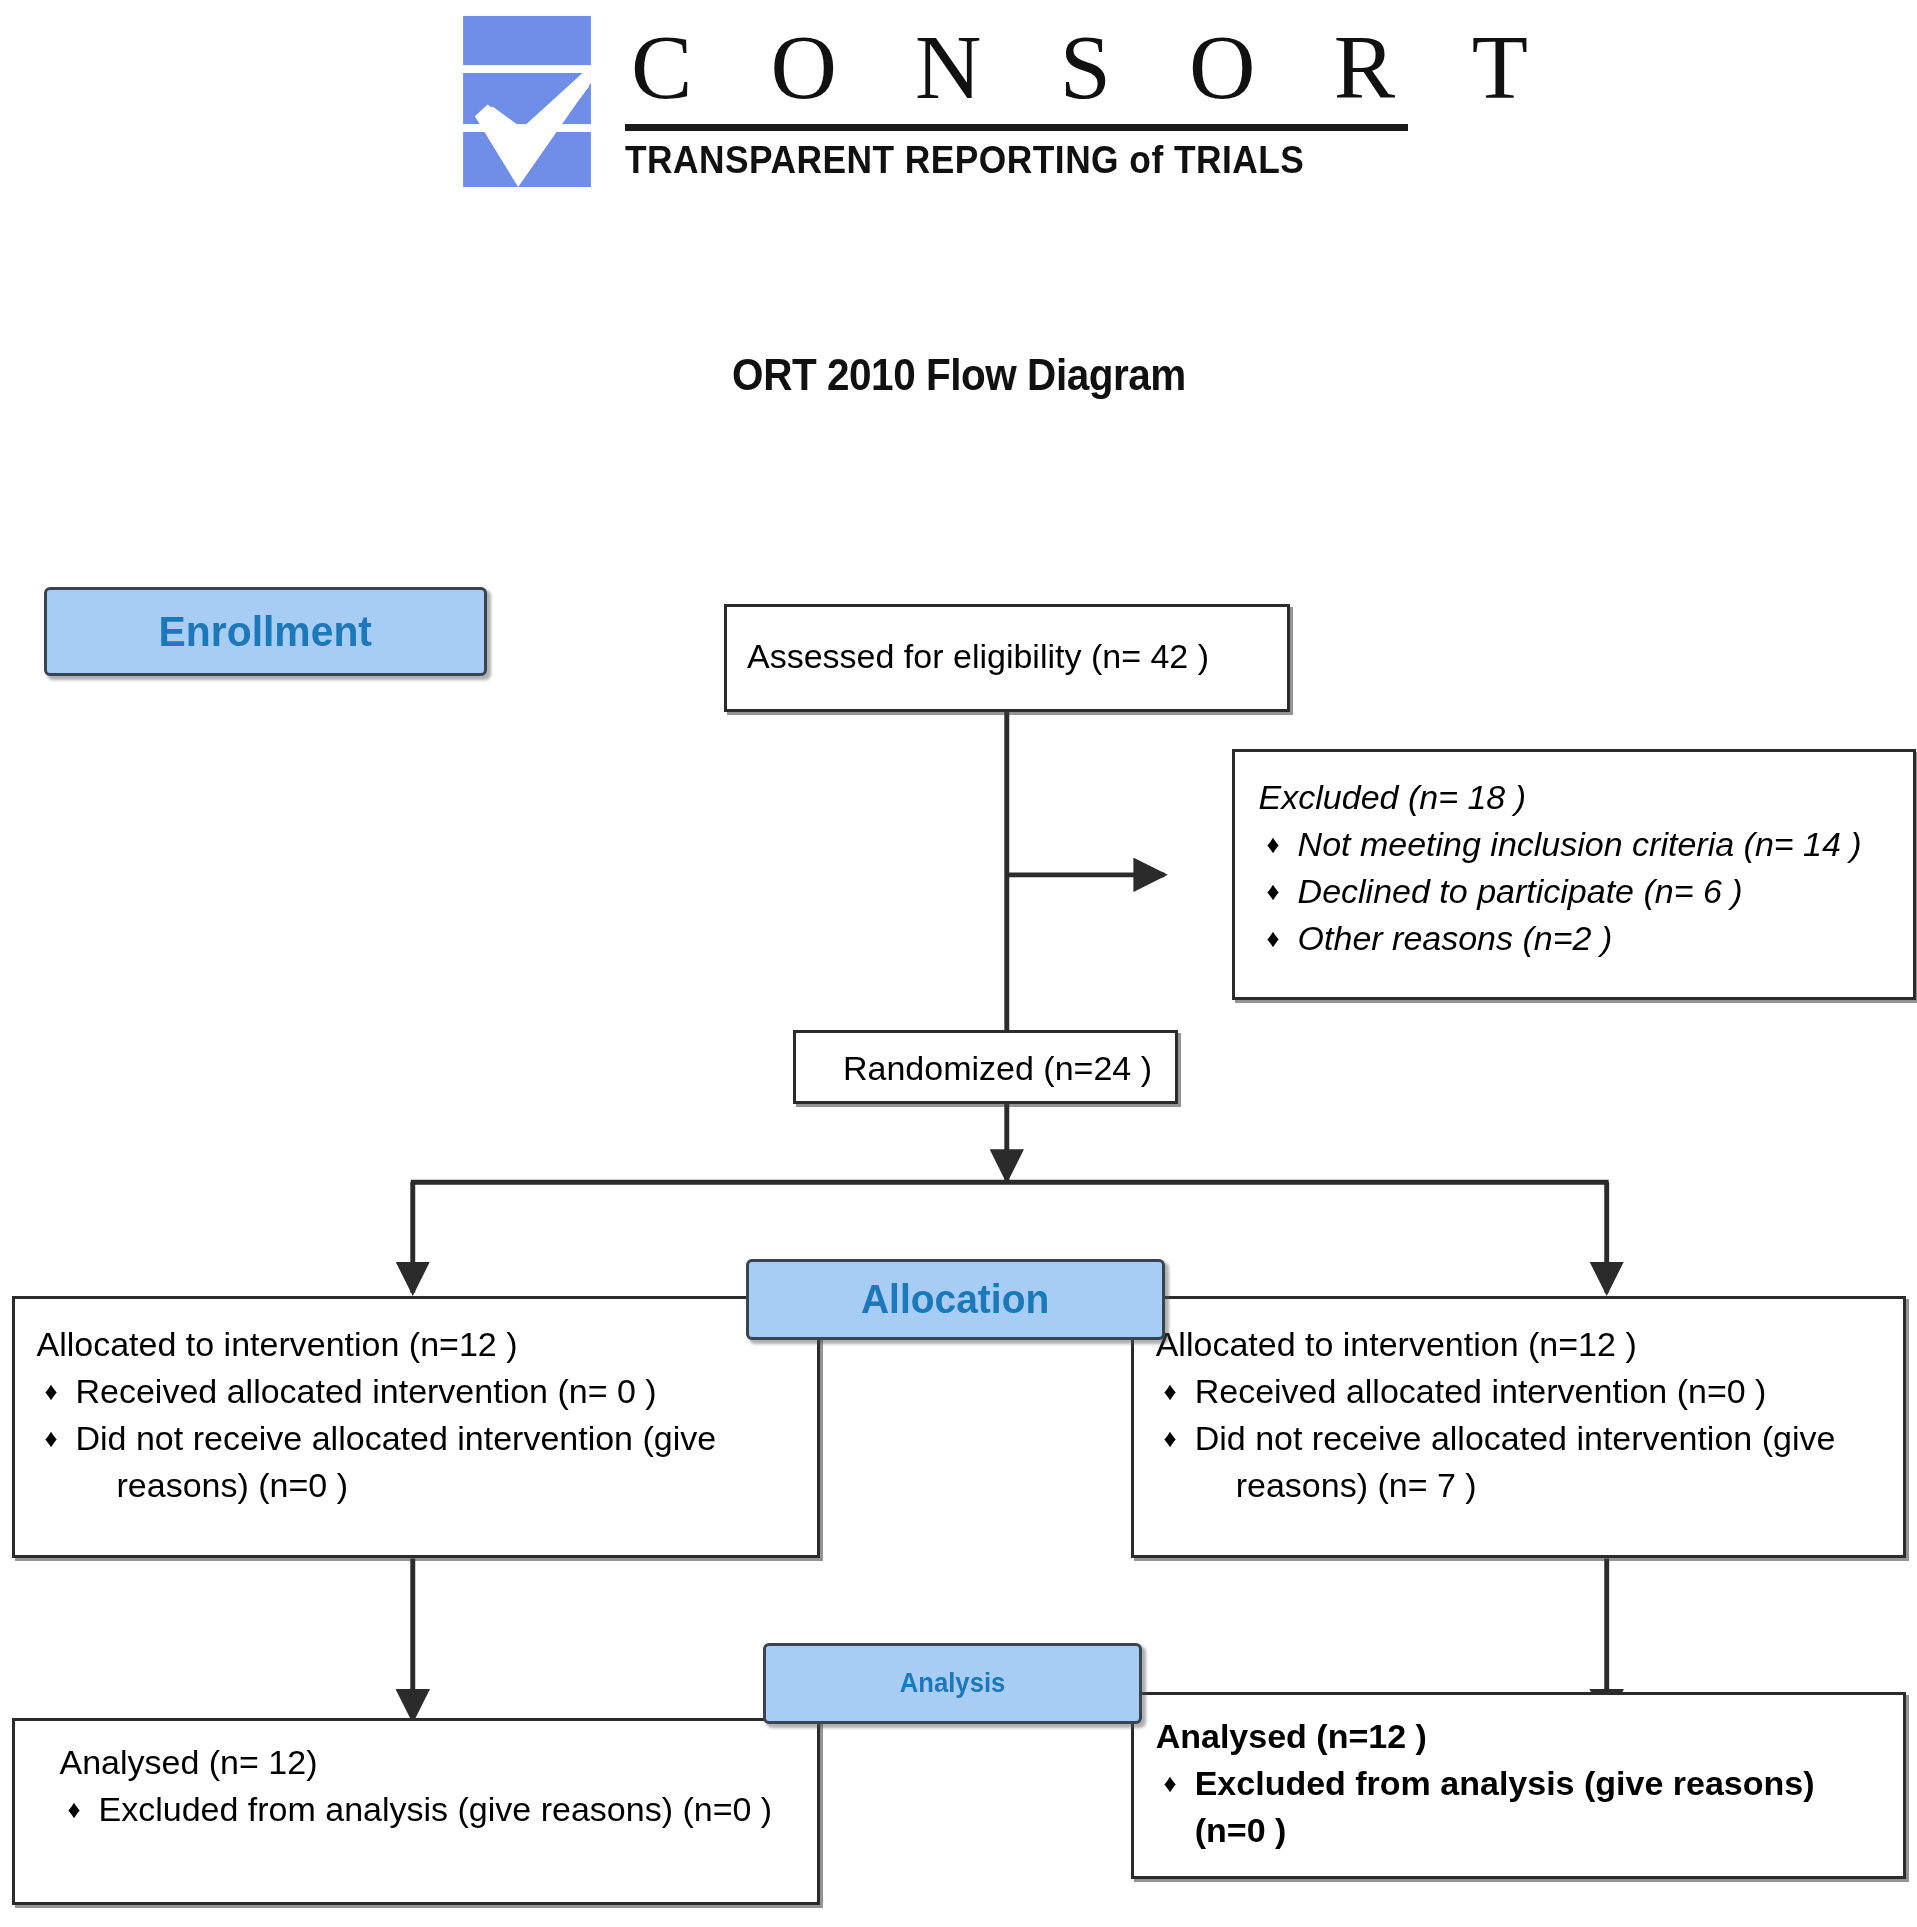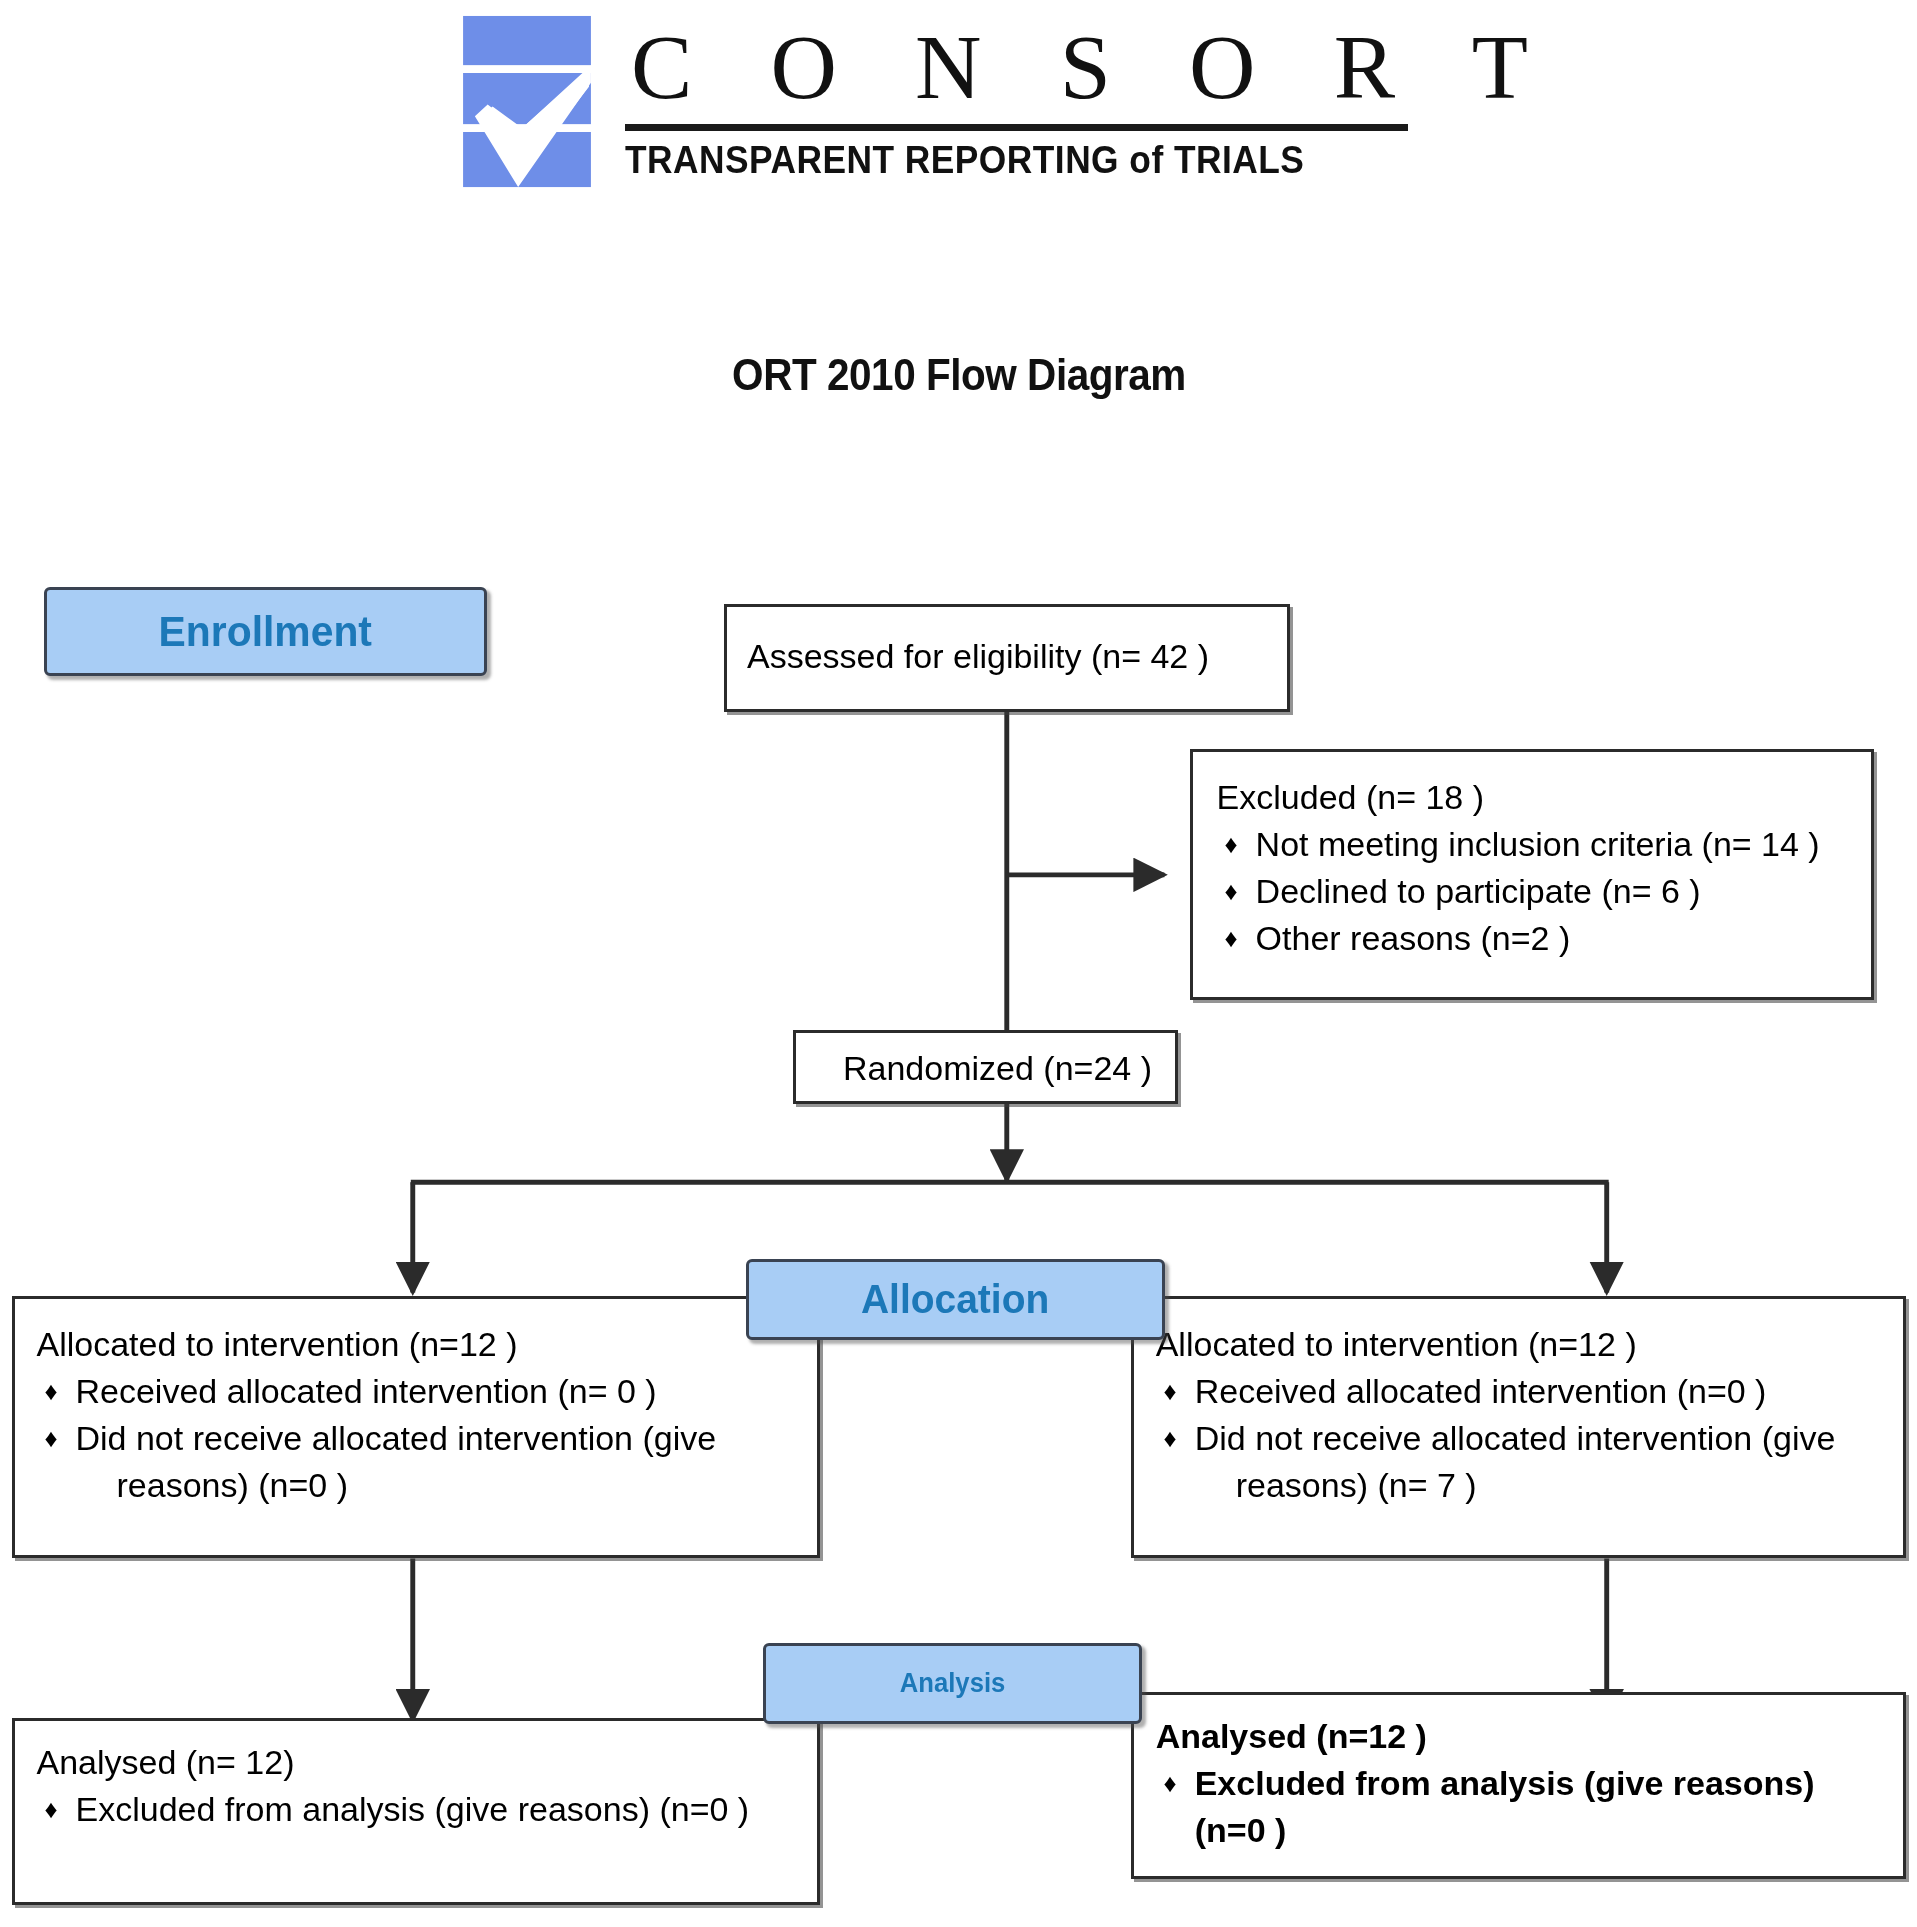--- a/index.html
+++ b/index.html
@@ -95,21 +95,21 @@
   <div class="badge" style="left:44px;top:587px;width:443px;height:89px;font-size:43px;">
     <span>Enrollment</span>
   </div>
 
   <div class="node" style="left:724px;top:604px;width:566px;height:108px;">
     <div class="pad" style="padding-top:25.6px;padding-left:20px;">
       <div class="line">Assessed for eligibility (n= 42 )</div>
     </div>
   </div>
 
-  <div class="node" style="left:1190px;top:749px;width:684px;height:251px;">
+  <div class="node" style="left:1232px;top:749px;width:684px;height:251px;font-style:italic;">
     <div class="pad" style="padding:21.7px 23.6px;">
       <div class="line">Excluded  (n=  18 )</div>
       <ul class="bullets">
         <li>
           <span class="dia">♦</span>
           <span>Not meeting inclusion criteria (n= 14 )</span>
         </li>
         <li>
           <span class="dia">♦</span>
           <span>Declined to participate (n= 6 )</span>
@@ -164,21 +164,21 @@
         </li>
       </ul>
     </div>
   </div>
 
   <div class="badge" style="left:763px;top:1643px;width:379px;height:81px;font-size:27px;">
     <span>Analysis</span>
   </div>
 
   <div class="node" style="left:11.8px;top:1718px;width:808px;height:187px;">
-    <div class="pad" style="padding:17.7px 21.7px;">
+    <div class="pad" style="padding:17.7px 21.7px;margin-left:23px;">
       <div class="line">Analysed  (n=  12)</div>
       <ul class="bullets">
         <li>
           <span class="dia">♦</span>
           <span>Excluded from analysis (give reasons) (n=0 )</span>
         </li>
       </ul>
     </div>
   </div>
 

